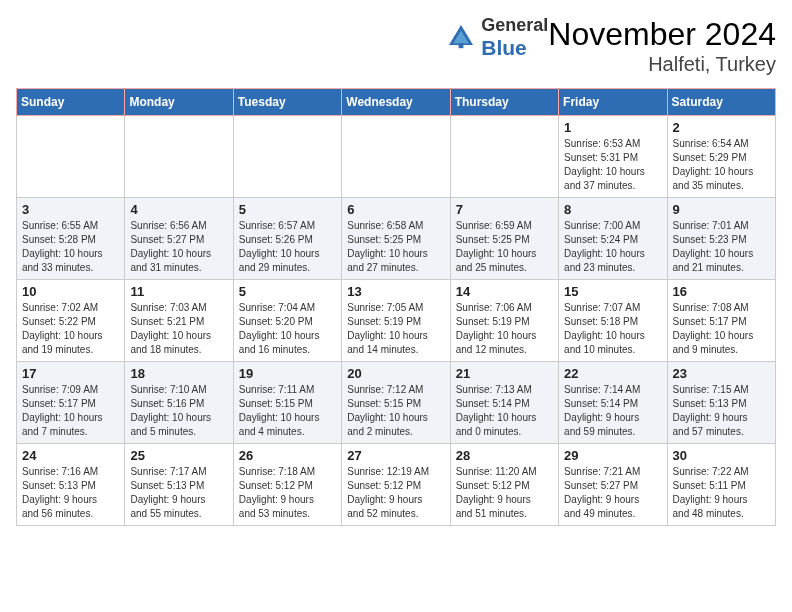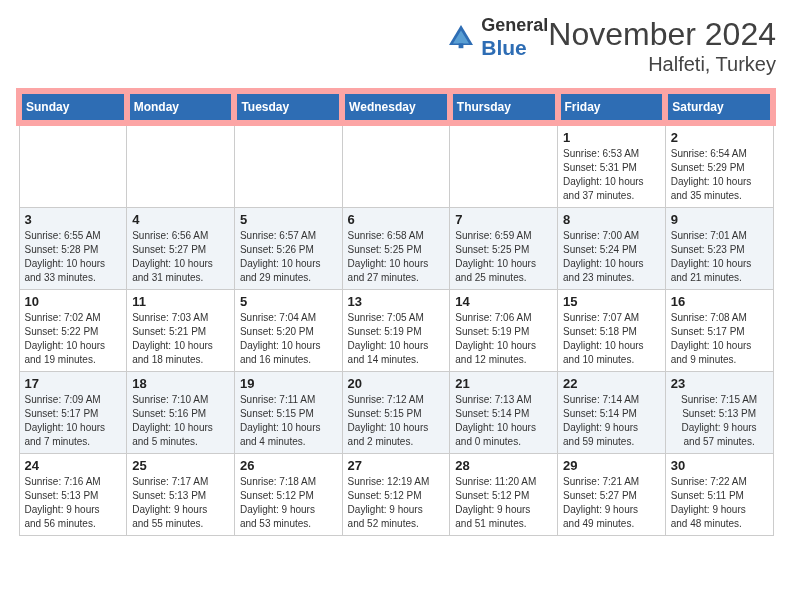--- a/index.html
+++ b/index.html
@@ -39,39 +39,39 @@
     .logo-icon {
       width: 32px;
       height: 32px;
     }
     .title-block {
       text-align: right;
     }
     .month-title {
       font-size: 32px;
       font-weight: normal;
-      color: #404040;
+      color: #000000;
     }
     .location {
       font-size: 20px;
       color: #444;
     }
     table {
       width: 100%;
       border-collapse: collapse;
       table-layout: fixed;
     }
     thead th {
       background-color: #2e6db4;
       color: #fff;
       font-size: 12px;
       font-weight: bold;
       padding: 6px 4px;
       text-align: left;
-      border: 6px solid #fca5a5;
+      border: 1px solid #fca5a5;
     }
     tbody td {
       border: 1px solid #ccc;
       vertical-align: top;
       padding: 4px 5px;
       font-size: 10px;
       color: #333;
       height: 80px;
     }
     tbody tr:nth-child(even) td {
@@ -291,21 +291,21 @@
         </td>
         <td>
           <span class="day-num">22</span>
           <div class="day-info" style="white-space: pre-line;">Sunrise: 7:14 AM
 Sunset: 5:14 PM
 Daylight: 9 hours
 and 59 minutes.</div>
         </td>
         <td>
           <span class="day-num">23</span>
-          <div class="day-info" style="white-space: pre-line; text-align: center;">Sunrise: 7:15 AM
+          <div class="day-info" style="white-space: pre-line;">Sunrise: 7:15 AM
 Sunset: 5:13 PM
 Daylight: 9 hours
 and 57 minutes.</div>
         </td>
       </tr>
       <tr>
         <td>
           <span class="day-num">24</span>
           <div class="day-info" style="white-space: pre-line;">Sunrise: 7:16 AM
 Sunset: 5:13 PM

